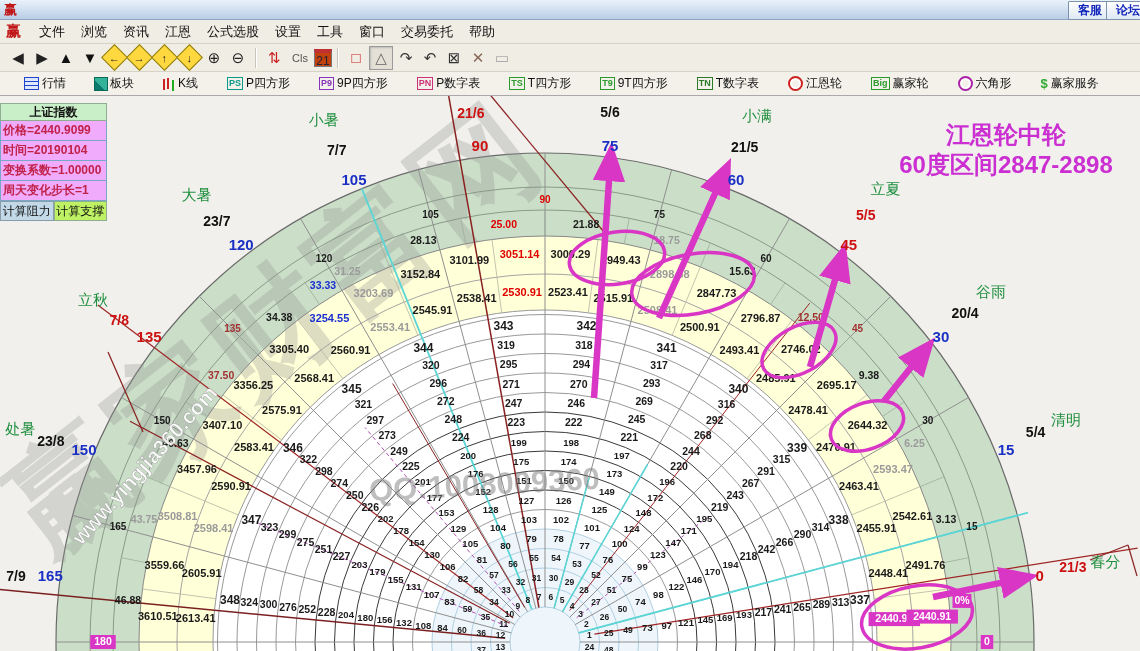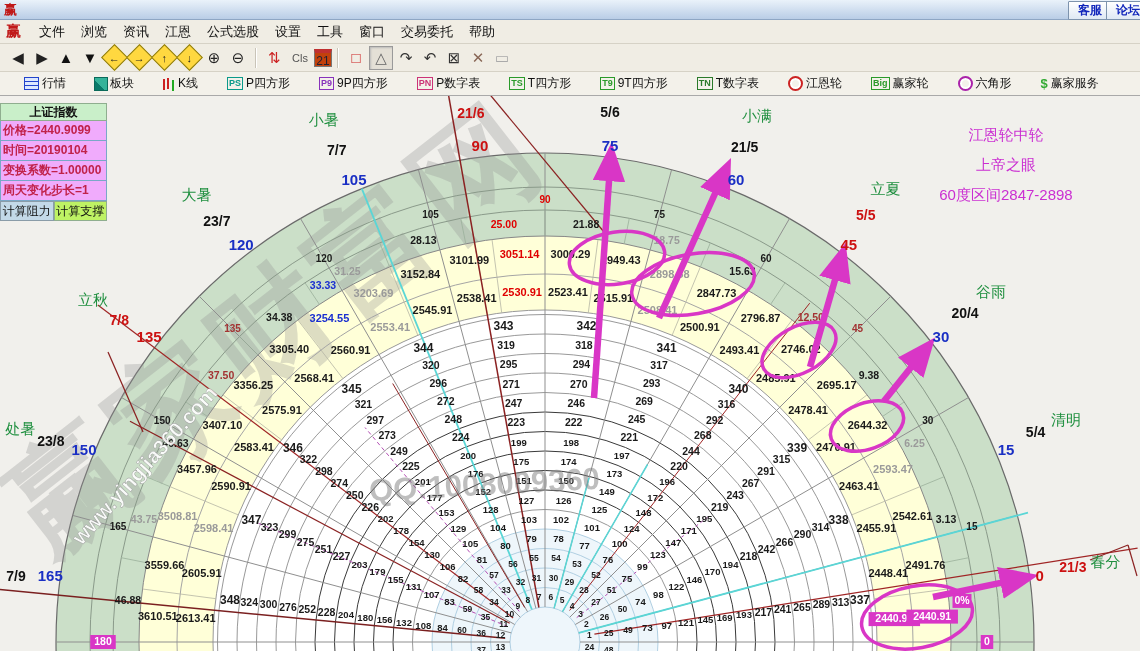--- a/index.html
+++ b/index.html
@@ -47,21 +47,21 @@
   .panel{position:absolute;left:0;top:103px;width:107px;z-index:4;font-size:12px;border-radius:24px;}
   .panel .hd{background:#c9efc9;border:1px solid #8fae8f;text-align:center;font-weight:bold;
              color:#111;height:16px;line-height:16px;}
   .panel .row{background:#f0abfc;border:1px solid #7aa7c7;border-top:none;color:#c0224a;
               height:19px;line-height:19px;padding-left:2px;white-space:nowrap;overflow:hidden;font-weight:bold;}
   .panel .btns{display:flex;}
   .panel .btn{flex:1;height:18px;line-height:18px;text-align:center;border:1px solid #8a9ca8;
               background:#c3d9e8;color:#111;cursor:default;}
   .panel .btn.green{background:#bef264;border-color:#8fae8f;}
   .annotation{position:absolute;left:872px;top:120px;width:268px;z-index:2;text-align:center;
-              color:#cb2fd2;font-size:15px;font-weight:normal;line-height:30px;}
+              color:#cb2fd2;font-size:24px;font-weight:bold;line-height:30px;}
 </style>
 </head>
 <body>
 
 <div class="app">
 
   <div id="wheel-svg"><svg width="1140" height="651" xmlns="http://www.w3.org/2000/svg">
         <defs>
           <marker id="ah" markerWidth="6" markerHeight="5" refX="4.5" refY="2.5" orient="auto">
             <path d="M0,0 L6,2.5 L0,5 z" fill="#d936c6"></path>
@@ -604,17 +604,16 @@
         <div class="row">周天变化步长=1</div>
       </div>
     <div class="btns">
       <span class="btn">计算阻力</span>
       <span class="btn green">计算支撑</span>
     </div>
   </div>
 
   <div class="annotation">
     <div>江恩轮中轮</div>
-    <div>上帝之眼</div>
     <div>60度区间2847-2898</div>
   </div>
 
 </div>
 
 </body></html>

